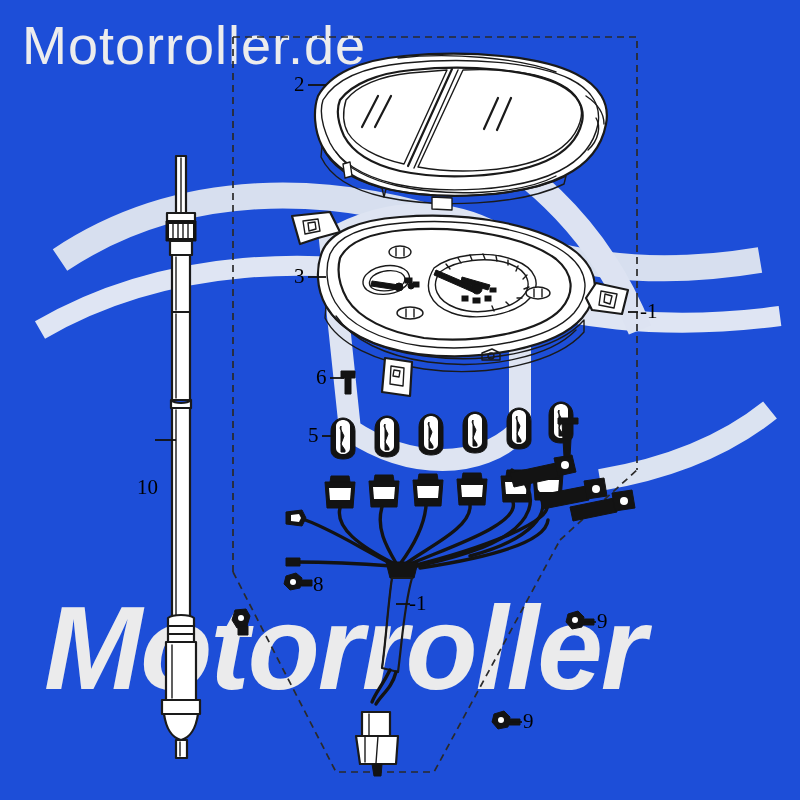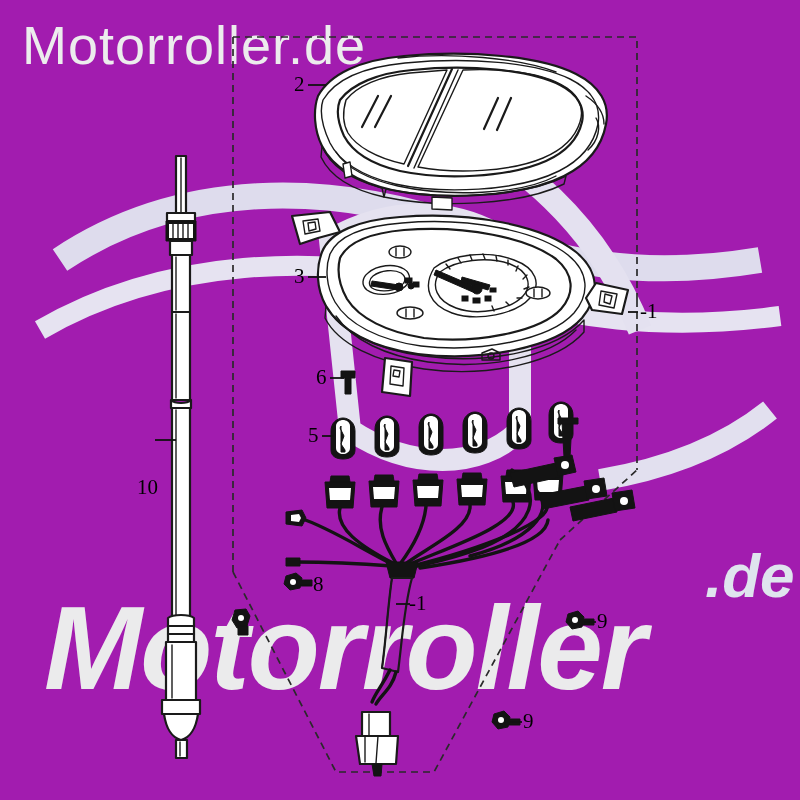--- a/index.html
+++ b/index.html
@@ -4,21 +4,21 @@
 <style>
   html, body {
     margin: 0;
     padding: 0;
     background: #ffffff;
   }
   #stage {
     position: relative;
     width: 800px;
     height: 800px;
-    background: #a21caf;
+    background: #1d4ed8;
     overflow: hidden;
     font-family: "Liberation Serif", serif;
   }
   #stage svg {
     position: absolute;
     left: 0;
     top: 0;
   }
   .wm-top {
     position: absolute;
@@ -65,21 +65,20 @@
     line-height: 1;
   }
 </style>
 </head>
 <body>
 
 <div id="stage">
 
   <div class="wm-top">Motorroller.de</div>
   <div class="wm-bottom">Motorroller</div>
-  <div class="wm-de">.de</div>
 
   <svg width="800" height="800" viewBox="0 0 800 800">
     <defs>
       <style>
         .ln  { fill:none; stroke:#1a1a1a; stroke-width:2.2; stroke-linejoin:round; stroke-linecap:round; }
         .lnt { fill:none; stroke:#1a1a1a; stroke-width:1.4; stroke-linejoin:round; stroke-linecap:round; }
         .lnf { fill:#ffffff; stroke:#1a1a1a; stroke-width:2.2; stroke-linejoin:round; stroke-linecap:round; }
         .lnft{ fill:#ffffff; stroke:#1a1a1a; stroke-width:1.4; stroke-linejoin:round; stroke-linecap:round; }
         .blk { fill:#131313; stroke:#131313; stroke-width:1; }
         .blkl{ fill:none; stroke:#131313; stroke-width:3.4; stroke-linecap:round; stroke-linejoin:round; }

